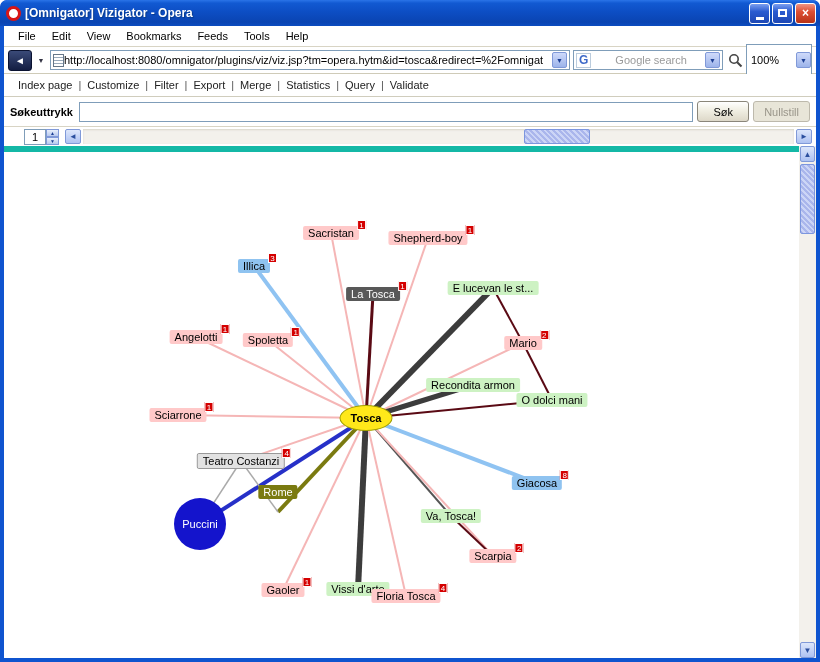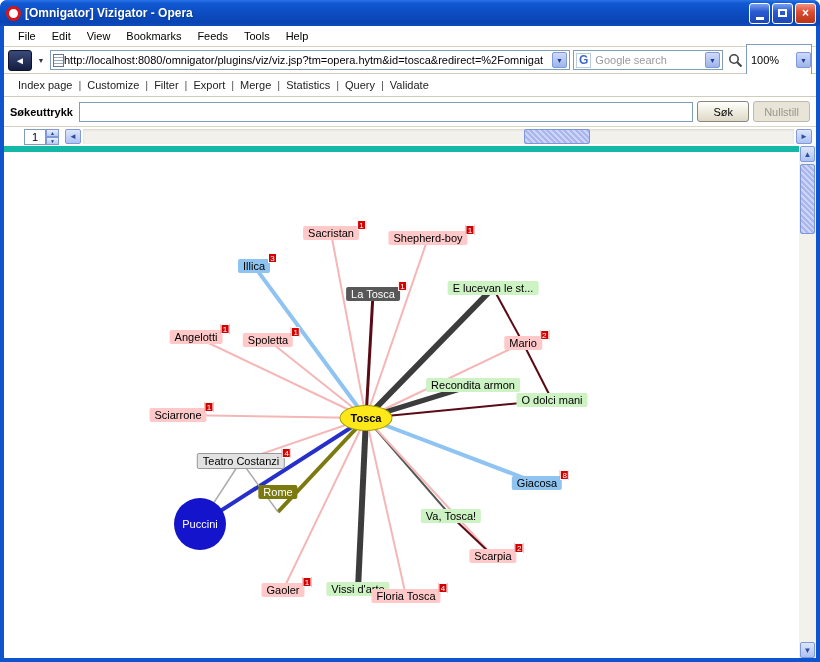--- a/index.html
+++ b/index.html
@@ -46,21 +46,21 @@
       repeating-linear-gradient(180deg,#fff 0 2px,#9ab 2px 3px);
     border:1px solid #678; flex:none; }
   .url { flex:1; font-size:11px; color:#000; white-space:nowrap; overflow:hidden; }
   .combo-arrow { width:15px; height:16px; background:linear-gradient(180deg,#cfdafa,#9db4ea);
     border:1px solid #8099d8; border-radius:2px; color:#1c3f94; font-size:7px;
     display:flex; align-items:center; justify-content:center; flex:none; }
   .searchbox { width:150px; height:20px; background:#fff; border:1px solid #7f9db9;
     display:flex; align-items:center; padding:0 2px; gap:4px; flex:none; }
   .g-logo { font-size:12px; font-weight:bold; color:#3c68c8; border:1px solid #bcd;
     padding:0 2px; line-height:13px; }
-  .search-ph { flex:1; font-size:11px; color:#9a9a9a; white-space:nowrap; overflow:hidden; }
+  .search-ph { flex:1; font-size:11px; color:#9a9a9a; white-space:nowrap; overflow:hidden;margin-left:20px; }
   .zoombox { width:86px; height:20px; display:flex; align-items:center; gap:3px;
     font-size:11px; color:#000; flex:none; padding-left:2px; }
   .zoom-field { flex:1; height:32px; background:#fff; border:1px solid #7f9db9;
     display:flex; align-items:center; padding-left:4px; gap:2px; }
   .zoom-field span.val { flex:1; }
 
   .navlinks { height:23px; background:#fff; display:flex; align-items:center;
     padding-left:8px; font-size:11px; color:#222; border-bottom:1px solid #d0cdbd; }
   .navlink { padding:0 6px; }
   .sep { color:#555; }

